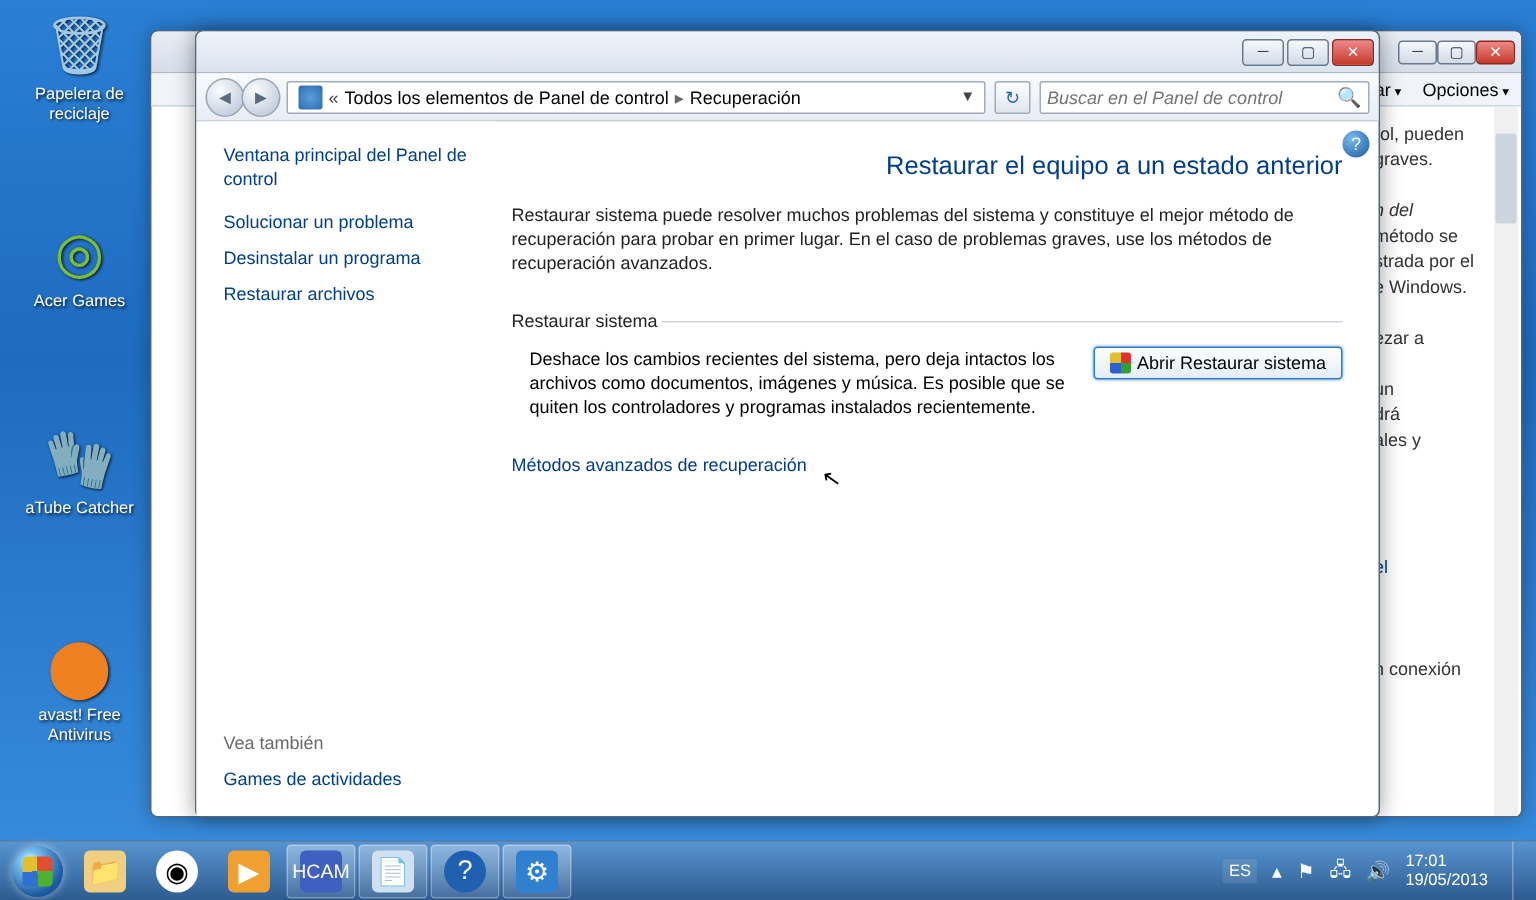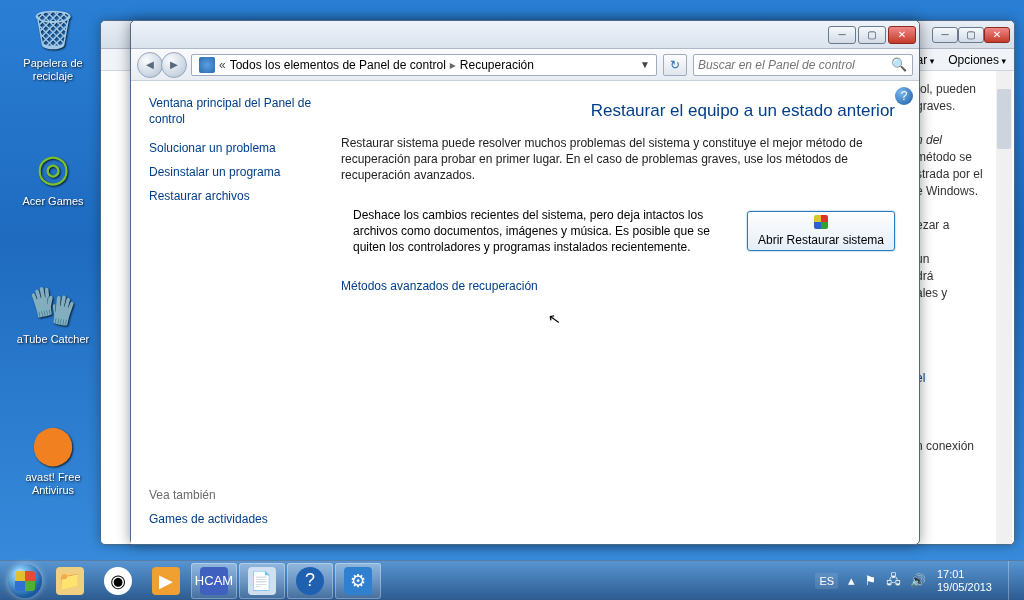--- a/index.html
+++ b/index.html
@@ -46,23 +46,23 @@
 .sidebar .main-link { color:#003e8a; line-height:16px; margin-bottom:14px; cursor:pointer; }
 .sidebar .sub-link { color:#003e8a; margin-bottom:10px; cursor:pointer; }
 .sidebar .see-also { position:absolute; bottom:42px; left:18px; color:#6a6a6a; font-size:12px; }
 .sidebar .activity { position:absolute; bottom:18px; left:18px; color:#003e8a; font-size:12px; cursor:pointer; }
 
 .main { flex:1; padding:20px 24px 10px 10px; position:relative; }
 .main h1 { color:#003e8a; font-weight:normal; font-size:17px; margin-bottom:14px;text-align:right; }
 .main .intro { font-size:12px; line-height:16px; color:#222; margin-bottom:24px; }
 .section-label { font-size:12px; color:#222; position:relative; margin-bottom:10px; }
 .section-label::after { content:""; position:absolute; left:100px; right:0; top:50%; height:1px; background:#d0d6de; }
-.restore-row { display:flex; gap:16px; align-items:center; padding-left:12px; }
+.restore-row { display:flex; gap:16px; align-items:flex-start; padding-left:12px; }
 .restore-row p { font-size:12px; line-height:16px; flex:1; }
-.open-btn { border:1px solid #2a7ac0; background:linear-gradient(#fefefe,#e4eef8); padding:3px 10px; font-size:12px; border-radius:3px; display:flex; align-items:center; gap:4px; cursor:pointer; box-shadow:0 0 2px #6aa8e0;flex-direction:column; }
+.open-btn { border:1px solid #2a7ac0; background:linear-gradient(#fefefe,#e4eef8); padding:3px 10px; font-size:12px; border-radius:3px; display:flex; align-items:center; gap:4px; cursor:pointer; box-shadow:0 0 2px #6aa8e0; }
 .open-btn .shield { width:14px; height:14px; background:conic-gradient(#e03030 0 25%,#30a030 0 50%,#3060d0 0 75%,#e0c030 0); border-radius:2px; }
 .adv-link { color:#003e8a; font-size:12px; margin-top:24px; display:inline-block; cursor:pointer; }
 .help-icon { position:absolute; top:6px; right:6px; width:18px; height:18px; border-radius:50%; background:radial-gradient(circle at 35% 30%,#7ab8f0,#1a5aa0); color:#fff; font-size:12px; display:flex; align-items:center; justify-content:center; cursor:pointer; }
 
 .cursor { position:absolute; left:548px; top:310px; font-size:15px; color:#000; pointer-events:none; transform:rotate(-10deg); }
 
 
 .taskbar { position:absolute; bottom:0; left:0; width:100%; height:40px; background:linear-gradient(180deg,rgba(120,160,200,.5),rgba(40,70,110,.7)); display:flex; align-items:center; padding:0 4px; backdrop-filter:blur(4px); border-top:1px solid rgba(255,255,255,.2); }
 .start { width:42px; height:40px; display:flex; align-items:center; justify-content:center; cursor:pointer; }
 .start .orb { width:34px; height:34px; border-radius:50%; background:radial-gradient(circle at 35% 30%,#fefefe 0%,#7ac0f0 20%,#1a5aa0 70%); box-shadow:0 0 6px rgba(255,255,255,.5); position:relative; }
@@ -159,20 +159,21 @@
       <div class="sub-link">Solucionar un problema</div>
       <div class="sub-link">Desinstalar un programa</div>
       <div class="sub-link">Restaurar archivos</div>
       <div class="see-also">Vea también</div>
       <div class="activity">Games de actividades</div>
     </div>
     <div class="main">
       <div class="help-icon">?</div>
       <h1>Restaurar el equipo a un estado anterior</h1>
       <p class="intro">Restaurar sistema puede resolver muchos problemas del sistema y constituye el mejor método de recuperación para probar en primer lugar. En el caso de problemas graves, use los métodos de recuperación avanzados.</p>
+      <div class="section-label">Restaurar sistema</div>
       <div class="restore-row">
         <p>Deshace los cambios recientes del sistema, pero deja intactos los archivos como documentos, imágenes y música. Es posible que se quiten los controladores y programas instalados recientemente.</p>
         <button class="open-btn">
           <span class="shield"></span>
           <span>Abrir Restaurar sistema</span>
         </button>
       </div>
       <a class="adv-link">Métodos avanzados de recuperación</a>
     </div>
   </div>

